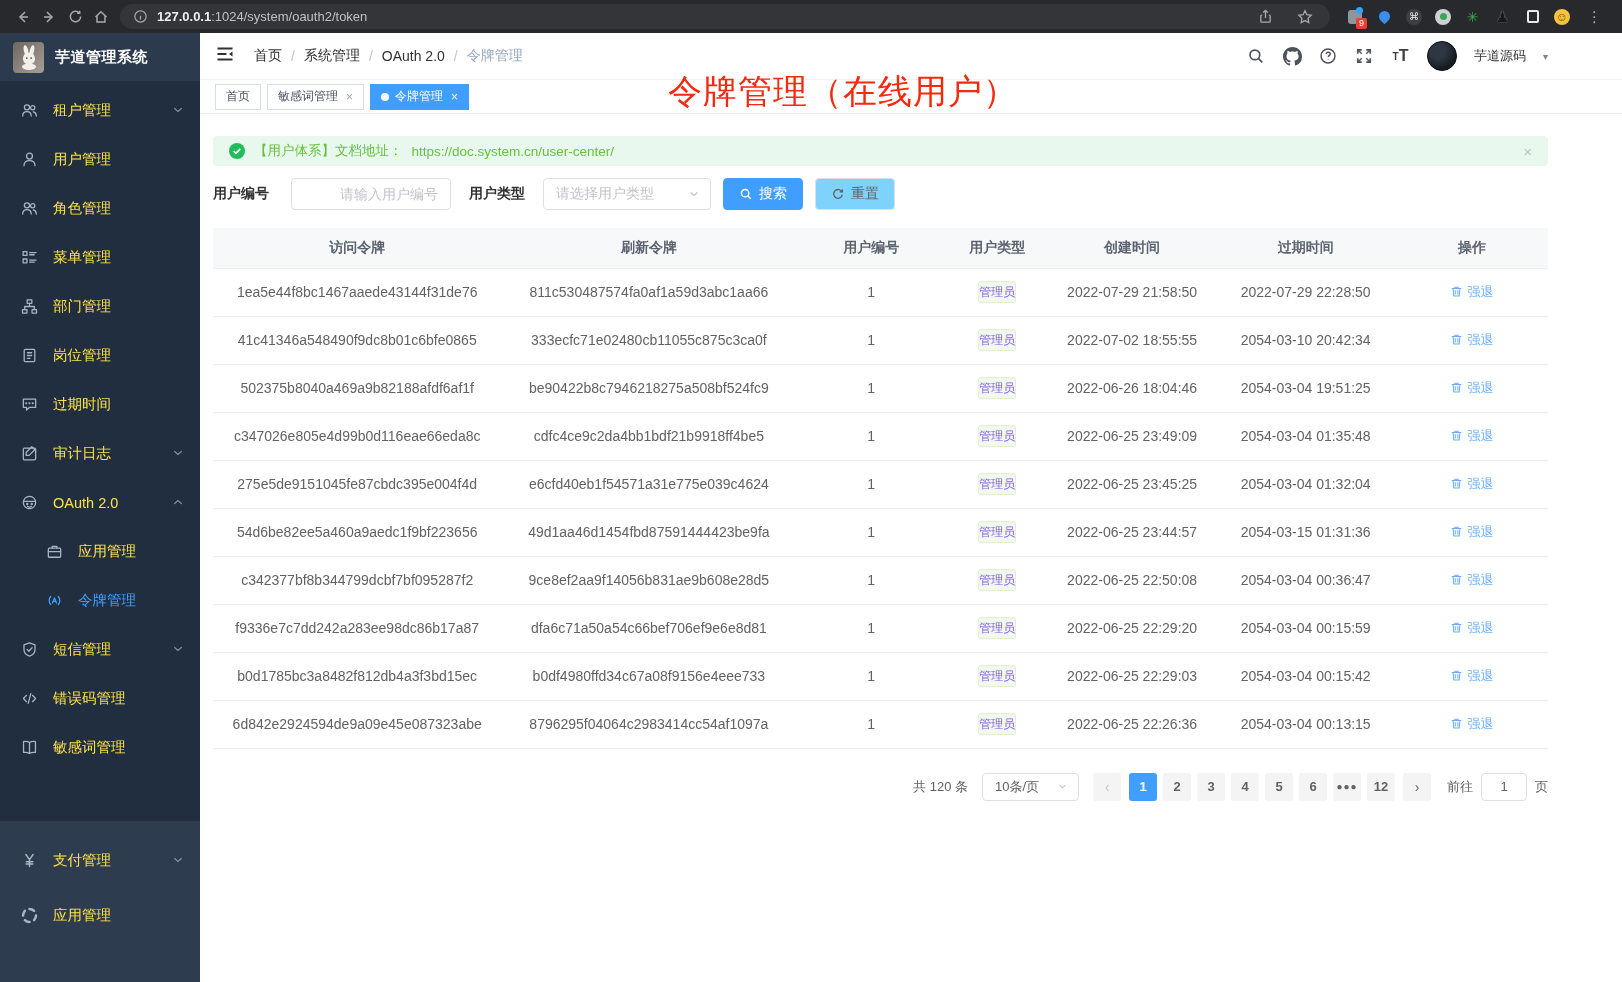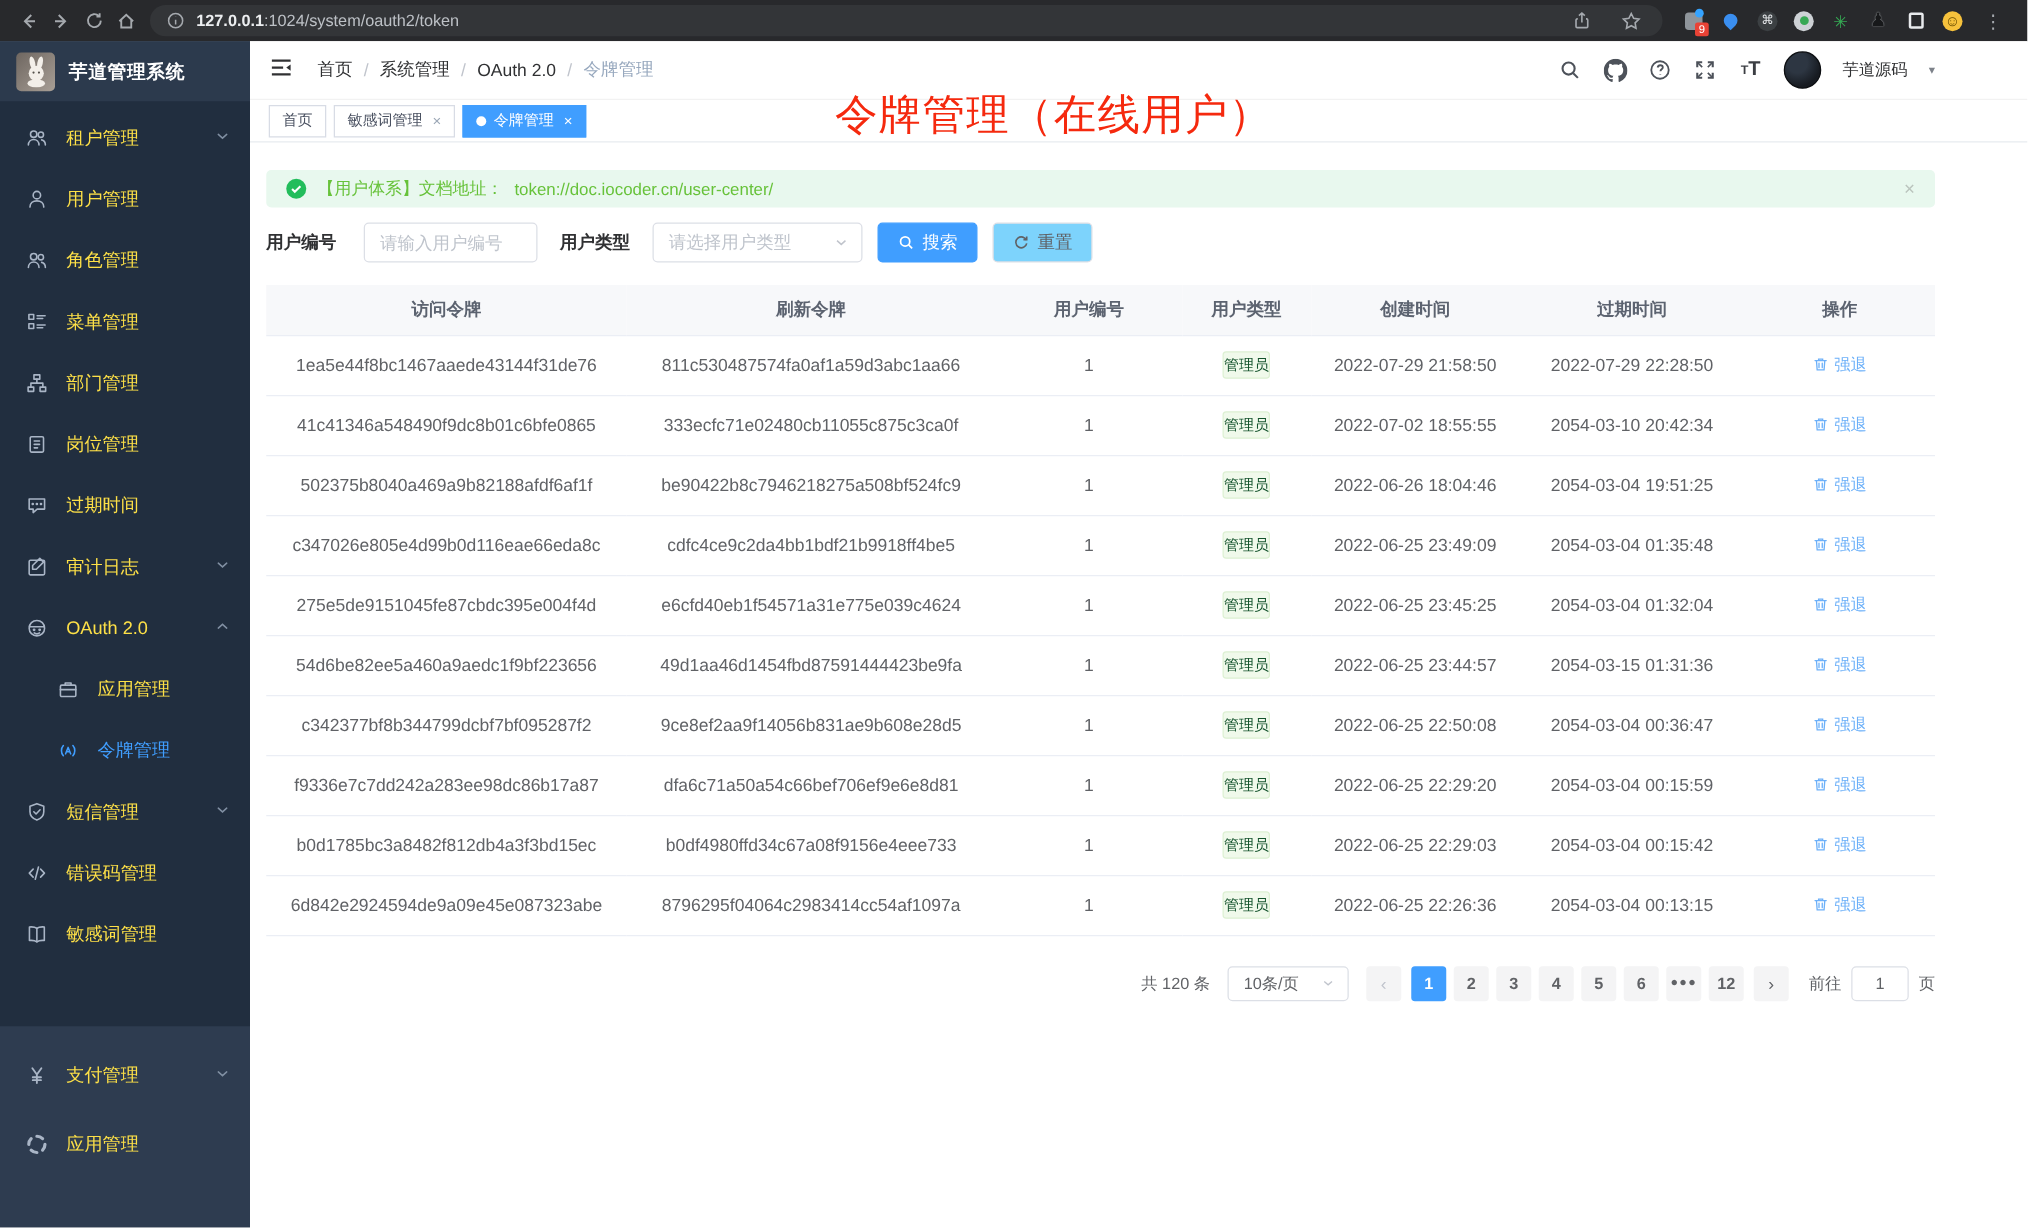--- a/index.html
+++ b/index.html
@@ -71,36 +71,36 @@
 
   .content { flex:1; padding:0 74px 0 13px; position:relative; }
 
   .alert { margin-top:22px; height:30px; background:#e8f8ee; border-radius:4px; display:flex; align-items:center; gap:9px; padding:0 16px; font-size:13.5px; color:#67c23a; }
   .alert-check { width:16px; height:16px; border-radius:50%; background:#22bd5b; color:#fff; display:flex; align-items:center; justify-content:center; flex-shrink:0; }
   .alert-link { color:#67c23a; text-decoration:none; cursor:pointer; }
   .alert-close { margin-left:auto; color:#bac4bd; font-size:15px; cursor:pointer; }
 
   .filter-form { margin-top:12px; display:flex; align-items:center; }
   .f-label { font-size:14px; font-weight:700; color:#303133; }
-  .f-input { width:139px; height:32px; border:1px solid #dcdfe6; border-radius:4px; margin:0 18px 0 22px; padding:0 12px; font-size:14px; color:#606266; font-family:inherit; outline:none; }
+  .f-input { width:160px; height:32px; border:1px solid #dcdfe6; border-radius:4px; margin:0 18px 0 22px; padding:0 12px; font-size:14px; color:#606266; font-family:inherit; outline:none;text-align:right; }
   .f-input::placeholder { color:#bfc4cc; }
   .select-box { height:32px; border:1px solid #dcdfe6; border-radius:4px; background:#fff; display:flex; align-items:center; padding:0 10px 0 12px; cursor:pointer; }
   .sb-text { font-size:14px; color:#606266; flex:1; }
   .sb-text.placeholder { color:#bfc4cc; }
   .sb-caret { color:#c0c4cc; margin-left:6px; display:flex; }
   .user-type-select { width:168px; margin:0 12px 0 18px; }
   .btn { height:32px; display:flex; align-items:center; gap:6px; padding:0 15px; border-radius:4px; font-size:14px; cursor:pointer; border:1px solid transparent; font-family:inherit; }
   .btn .btn-icon { display:flex; }
   .btn.primary { background:#409eff; color:#fff; border-color:#409eff; }
   .btn.plain { background:#7dd3fc; color:#606266; border-color:#dcdfe6; margin-left:12px; }
 
   .data-table { margin-top:18px; width:100%; border-collapse:collapse; table-layout:fixed; }
   .data-table th { height:40px; background:#f7f8fa; color:#5c6370; font-size:14px; font-weight:700; border-bottom:1px solid #ebeef5; }
   .data-table td { height:48px; text-align:center; font-size:14px; color:#606266; border-bottom:1px solid #ebeef5; white-space:nowrap; overflow:hidden; }
-  .tag { display:inline-block; background:#f0f9eb; border:1px solid #dcf0d2; color:#14532d; font-size:12px; line-height:20px; padding:0 0; border-radius:3px; }
+  .tag { display:inline-block; background:#f0f9eb; border:1px solid #dcf0d2; color:#8b5cf6; font-size:12px; line-height:20px; padding:0 0; border-radius:3px; }
   .action { display:inline-flex; align-items:center; gap:4px; color:#6cb0f9; font-size:13px; cursor:pointer; text-decoration:none; }
   .action .icon { display:flex; }
 
   .pagination { margin-top:24px; display:flex; align-items:center; justify-content:flex-end; gap:8px; font-size:13px; color:#606266; }
   .pg-size { width:97px; height:28px; margin:0 6px; }
   .pg-size .sb-text { font-size:13px; }
   .page-btn { min-width:28px; height:28px; border:none; border-radius:3px; background:#f4f4f5; color:#606266; font-size:13px; font-weight:700; cursor:pointer; font-family:inherit; }
   .page-btn.active { background:#409eff; color:#fff; }
   .page-btn.nav { background:#f4f4f5; font-size:14px; font-weight:400; }
   .page-btn.prev { color:#c0c4cc; }
@@ -442,21 +442,21 @@
       </div>
 
     <div class="content">
       <div class="alert">
         <span class="alert-check">
             <svg width="10" height="10" viewBox="0 0 12 12" fill="none" stroke="#fff" stroke-width="2">
               <path d="M2 6.2l2.6 2.6L10 3.5"></path>
             </svg>
           </span>
         <span>【用户体系】文档地址：</span>
-        <a class="alert-link">token://doc.iocoder.cn/user-center/</a>
+        <a class="alert-link">https://doc.system.cn/user-center/</a>
         <span class="alert-close">×</span>
       </div>
 
       <div class="filter-form">
         <label class="f-label">用户编号</label>
         <input class="f-input" placeholder="请输入用户编号" style="">
         <label class="f-label">用户类型</label>
         <div class="select-box user-type-select">
           <span class="sb-text placeholder">请选择用户类型</span>
           <span class="sb-caret">

